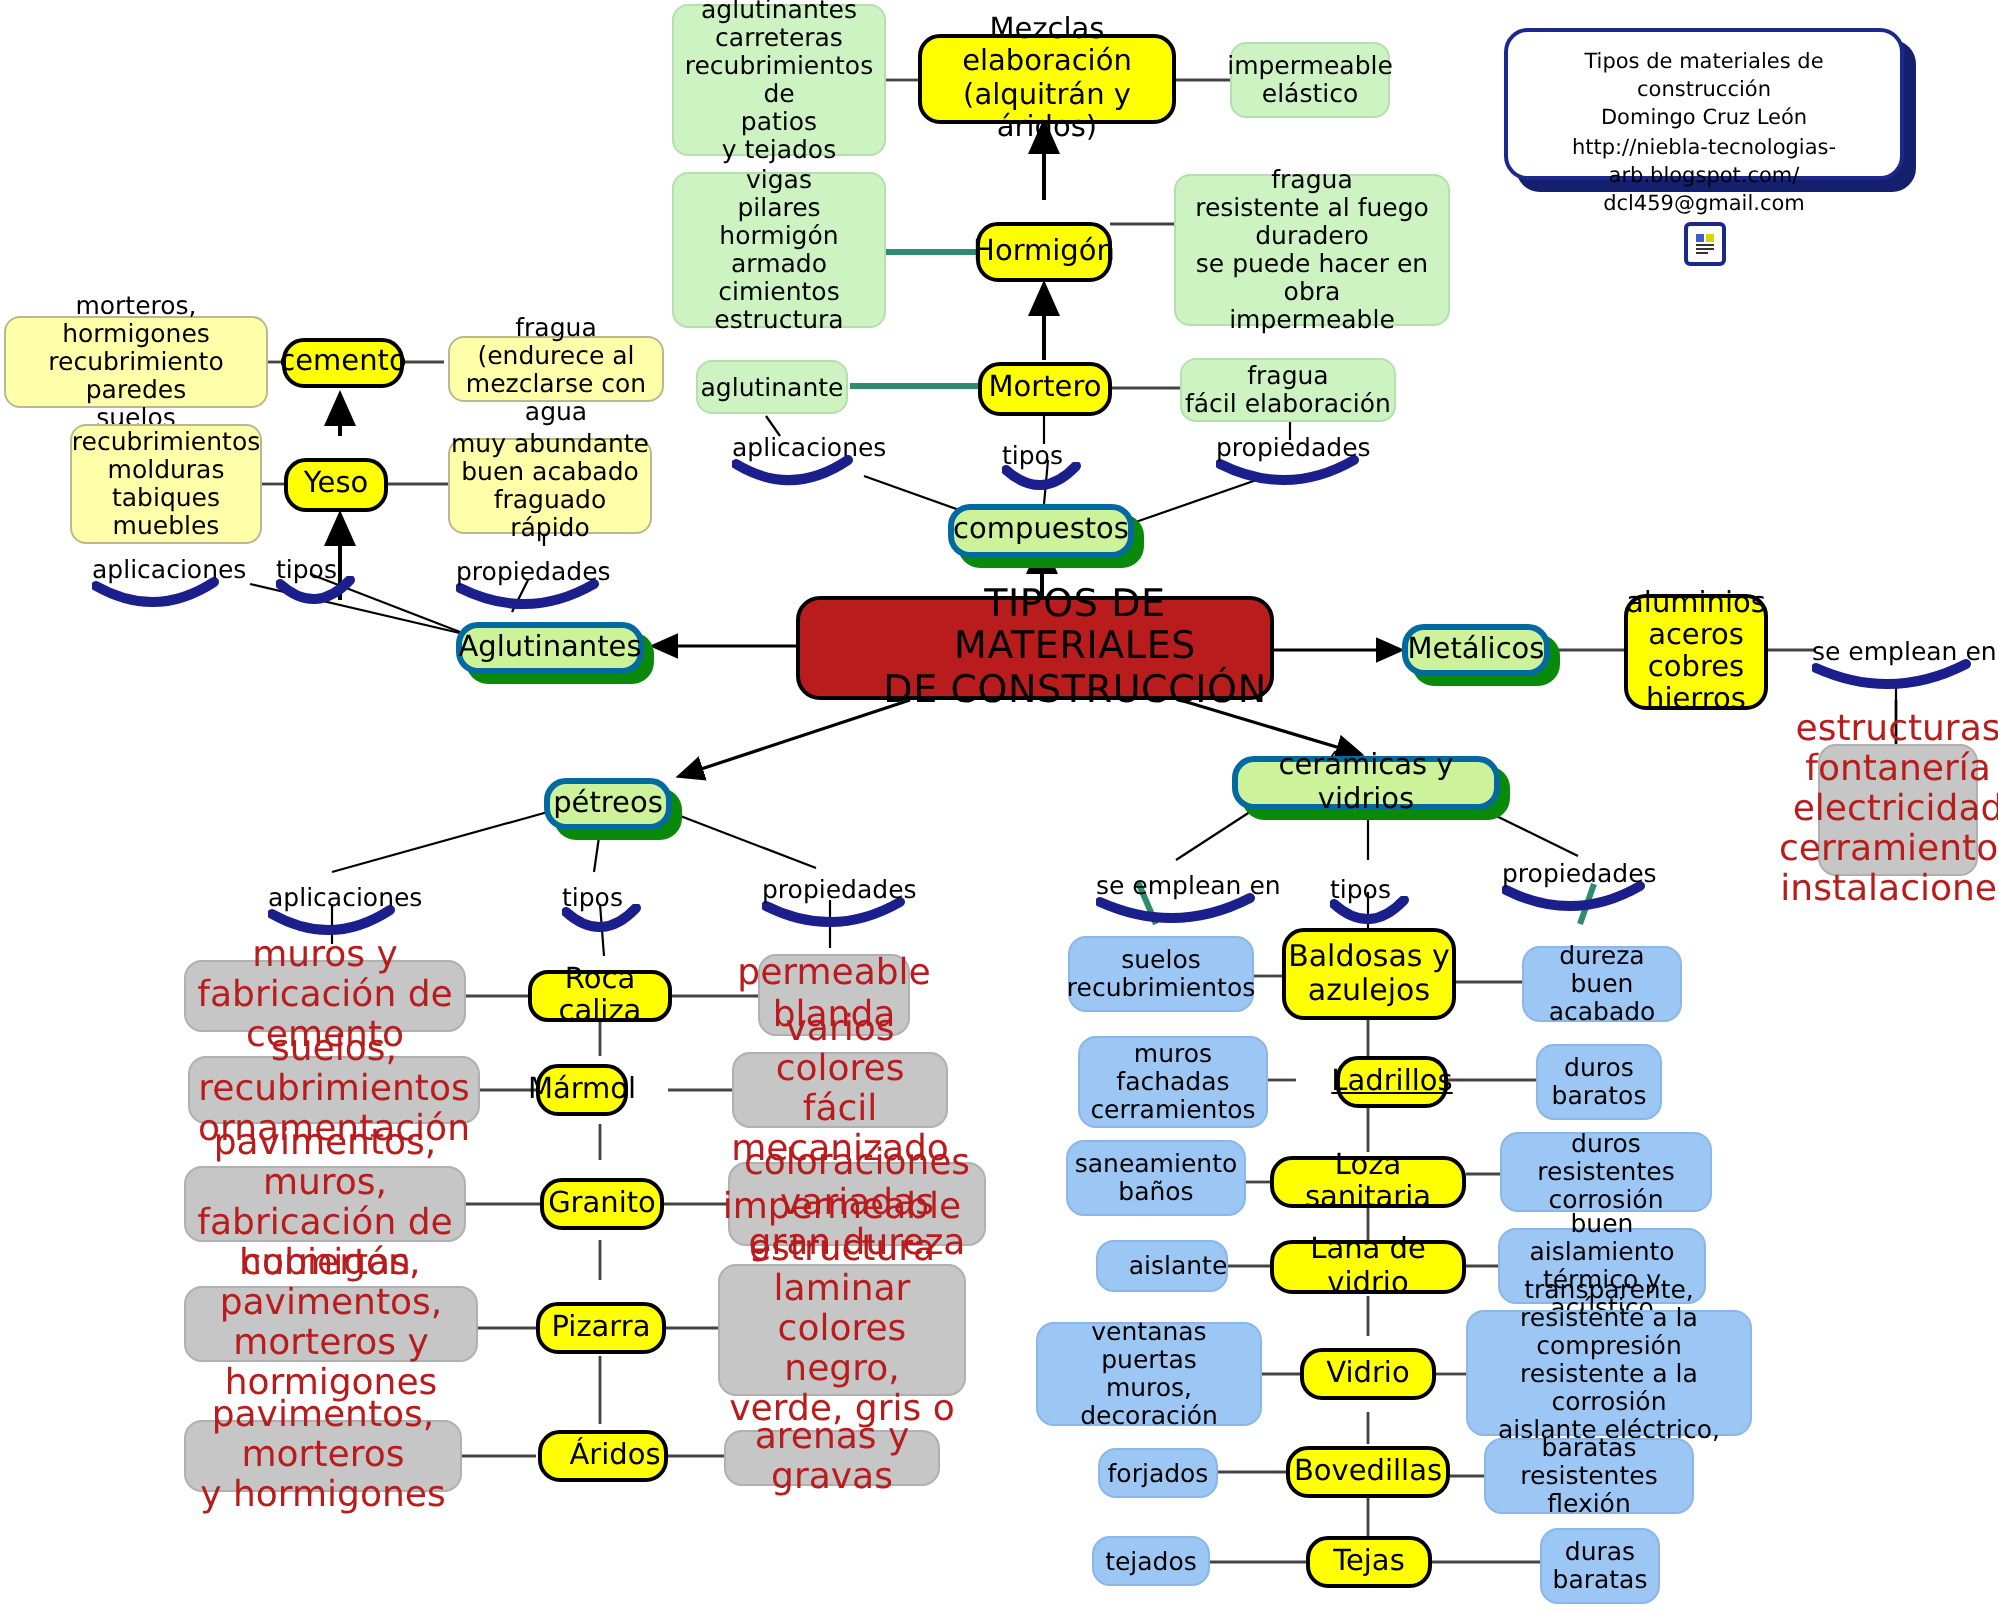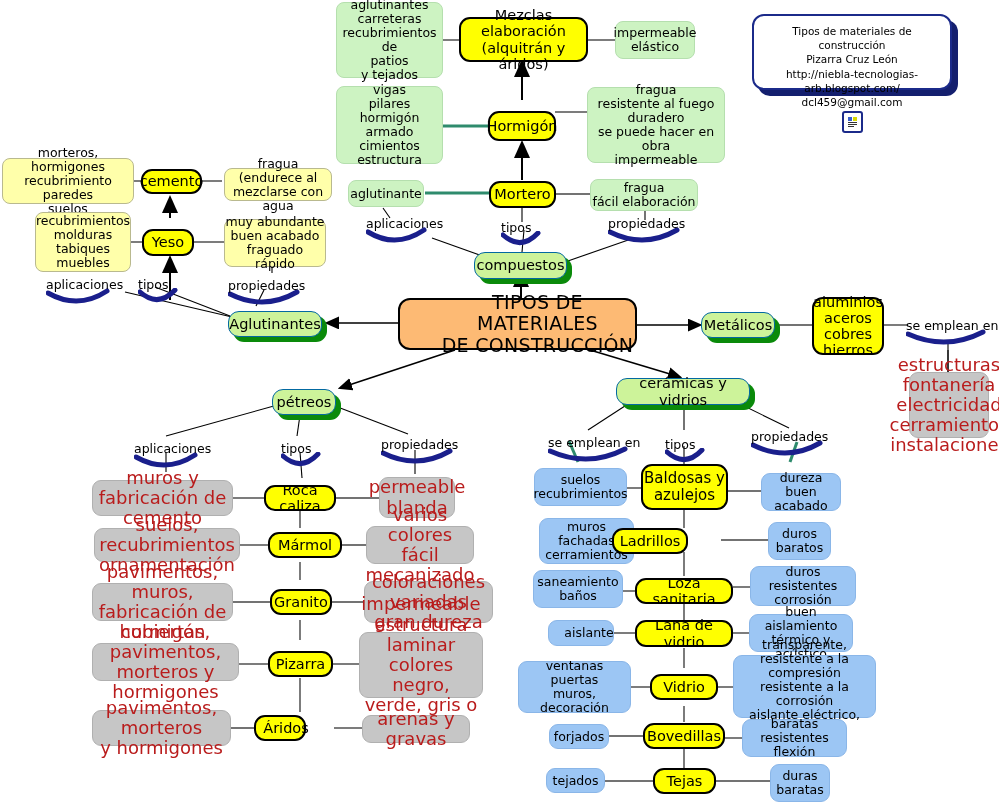--- a/index.html
+++ b/index.html
@@ -8,24 +8,24 @@
   svg.edges{position:absolute;left:0;top:0;width:999px;height:806px;pointer-events:none;}
 
   .node{position:absolute;box-sizing:border-box;display:flex;align-items:center;
         justify-content:center;text-align:center;border-radius:9px;
         line-height:1.12;}
 
   
   .n-yellow{background:#ffff00;border:2px solid #000;border-radius:11px;
             color:#000;font-size:14.5px;}
   
-  .n-root{background:#fdba74;border:2px solid #000;border-radius:12px;
+  .n-root{background:#b91c1c;border:2px solid #000;border-radius:12px;
           color:#000;font-size:19px;letter-spacing:.3px;padding-left:40px;}
   
-  .n-green{background:#cdf39a;border:1px solid #0369a1;border-radius:11px;
+  .n-green{background:#cdf39a;border:3px solid #0369a1;border-radius:11px;
            color:#000;font-size:14.5px;
            box-shadow:5px 5px 0 0 #0a8a0a;}
   
   .n-paleg{background:#cdf3c2;border:1px solid #b5dfae;border-radius:8px;
            color:#000;font-size:12.5px;}
   
   .n-paley{background:#ffffaa;border:1px solid #b9b98f;border-radius:8px;
            color:#000;font-size:12.5px;}
   
   .n-gray{background:#c6c6c6;border:1px solid #b0b0b0;border-radius:9px;
@@ -177,21 +177,21 @@
       <line x1="718" y1="687" x2="733" y2="687"></line>
       <line x1="609" y1="736" x2="644" y2="736"></line>
       <line x1="725" y1="738" x2="742" y2="738"></line>
       <line x1="605" y1="781" x2="653" y2="781"></line>
       <line x1="716" y1="781" x2="770" y2="781"></line>
     </g>
   </svg>
 
   <div class="credit" style="left:752px;top:14px;width:200px;height:76px;">
     <div>Tipos de materiales de construcción</div>
-    <div>Pizarra Cruz León</div>
+    <div>Domingo Cruz León</div>
     <div>http://niebla-tecnologias-arb.blogspot.com/</div>
     <div>dcl459@gmail.com</div>
     <div class="ic">
       <svg width="11" height="12" viewBox="0 0 11 12">
         <rect x="0" y="0" width="11" height="12" fill="#fff"></rect>
         <rect x="1" y="1" width="4" height="4" fill="#3a5fcd"></rect>
         <rect x="6" y="1" width="4" height="4" fill="#d8d800"></rect>
         <rect x="1" y="6" width="9" height="1" fill="#333"></rect>
         <rect x="1" y="8" width="9" height="1" fill="#333"></rect>
         <rect x="1" y="10" width="6" height="1" fill="#333"></rect>
@@ -320,47 +320,47 @@
   </div>
   <div class="linkword" style="left:381px;top:437px;width:72px;">
     <span class="lw-txt">propiedades</span>
     <svg class="swoosh" viewBox="0 0 72 17" preserveAspectRatio="none">
       <path d="M2,5 Q36,22 69,3" stroke="#1a1f8c" stroke-width="5" fill="none" stroke-linecap="round"></path>
     </svg>
   </div>
 
   <div class="node n-gray ml" style="left:92px;top:480px;width:141px;height:36px;">muros y
 fabricación de cemento</div>
-  <div class="node n-yellow" style="left:264px;top:485px;width:72px;height:26px;">Roca caliza</div>
+  <div class="node n-yellow" style="left:264px;top:485px;width:72px;height:26px;border-radius:10px;">Roca caliza</div>
   <div class="node n-gray ml" style="left:379px;top:477px;width:76px;height:41px;">permeable
 blanda</div>
 
   <div class="node n-gray ml" style="left:94px;top:528px;width:146px;height:34px;">suelos, recubrimientos
 ornamentación</div>
-  <div class="node n-yellow" style="left:268px;top:532px;width:74px;height:26px;">Mármol</div>
+  <div class="node n-yellow" style="left:268px;top:532px;width:46px;height:26px;">Mármol</div>
   <div class="node n-gray ml" style="left:92px;top:583px;width:141px;height:38px;">pavimentos, muros,
 fabricación de hormigón</div>
 
   <div class="node n-gray ml" style="left:366px;top:526px;width:108px;height:38px;">varios colores
 fácil mecanizado</div>
   <div class="node n-yellow" style="left:270px;top:589px;width:62px;height:26px;">Granito</div>
   <div class="node n-gray ml" style="left:364px;top:581px;width:129px;height:42px;">coloraciones variadas
 gran dureza</div>
 
   <div class="node n-gray ml" style="left:92px;top:643px;width:147px;height:38px;">cubiertas, pavimentos,
 morteros y hormigones</div>
   <div class="node n-yellow" style="left:268px;top:651px;width:65px;height:26px;">Pizarra</div>
   <div class="node n-gray ml" style="left:359px;top:632px;width:124px;height:66px;">impermeable
 estructura laminar
 colores negro,
 verde, gris o azul</div>
 
   <div class="node n-gray ml" style="left:92px;top:710px;width:139px;height:36px;">pavimentos, morteros
 y hormigones</div>
-  <div class="node n-yellow" style="left:254px;top:715px;width:52px;height:26px;padding-left:12px;">Áridos</div>
+  <div class="node n-yellow" style="left:269px;top:715px;width:65px;height:26px;padding-left:12px;">Áridos</div>
   <div class="node n-gray" style="left:362px;top:715px;width:108px;height:28px;">arenas y gravas</div>
 
   <div class="node n-green" style="left:616px;top:378px;width:134px;height:27px;">cerámicas y vidrios</div>
 
   <div class="linkword" style="left:548px;top:435px;width:80px;">
     <span class="lw-txt">se emplean en</span>
     <svg class="swoosh" viewBox="0 0 80 17" preserveAspectRatio="none">
       <path d="M2,5 Q40,22 77,3" stroke="#1a1f8c" stroke-width="5" fill="none" stroke-linecap="round"></path>
     </svg>
   </div>
@@ -380,21 +380,21 @@
   <div class="node n-blue ml" style="left:534px;top:468px;width:93px;height:38px;">suelos
 recubrimientos</div>
   <div class="node n-yellow ml" style="left:641px;top:464px;width:87px;height:46px;font-size:15px;">Baldosas y
 azulejos</div>
   <div class="node n-blue ml" style="left:761px;top:473px;width:80px;height:38px;">dureza
 buen acabado</div>
 
   <div class="node n-blue ml" style="left:539px;top:518px;width:95px;height:46px;">muros
 fachadas
 cerramientos</div>
-  <div class="node n-yellow" style="left:612px;top:528px;width:76px;height:26px;">Ladrillos</div>
+  <div class="node n-yellow" style="left:668px;top:528px;width:56px;height:26px;text-decoration:underline;">Ladrillos</div>
   <div class="node n-blue ml" style="left:768px;top:522px;width:63px;height:38px;">duros
 baratos</div>
 
   <div class="node n-blue ml" style="left:533px;top:570px;width:90px;height:38px;">saneamiento
 baños</div>
   <div class="node n-yellow" style="left:635px;top:578px;width:98px;height:26px;">Loza sanitaria</div>
   <div class="node n-blue ml" style="left:750px;top:566px;width:106px;height:40px;">duros
 resistentes corrosión</div>
 
   <div class="node n-blue" style="left:548px;top:620px;width:66px;height:26px;padding-left:16px;">aislante</div>

